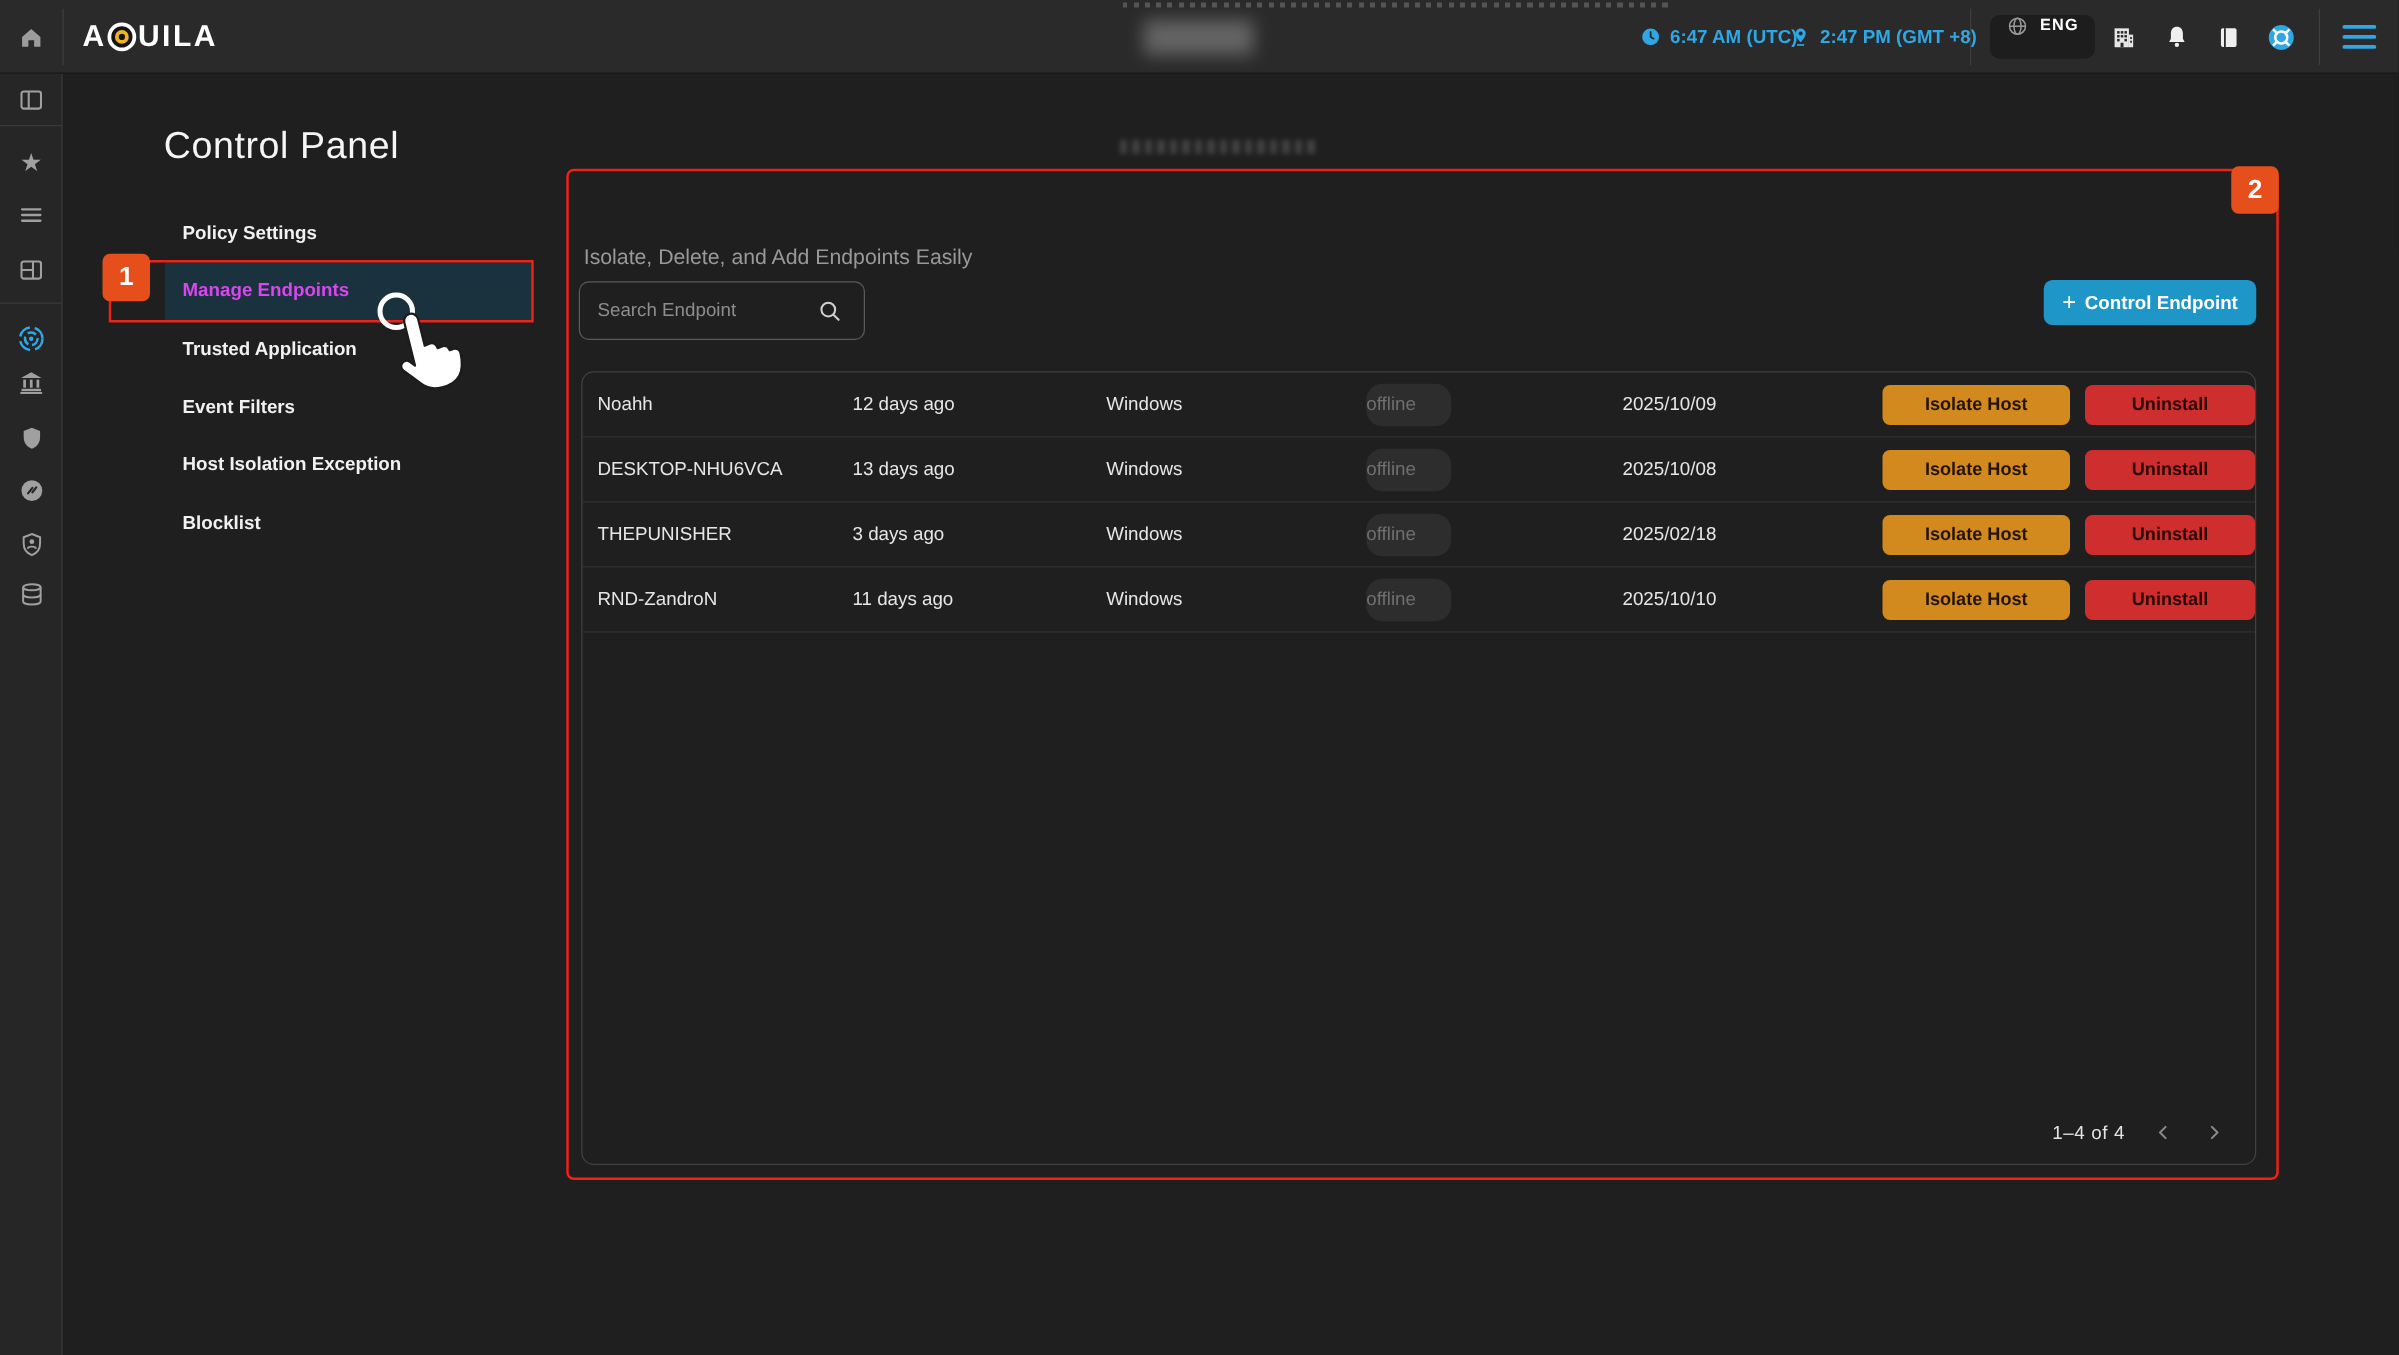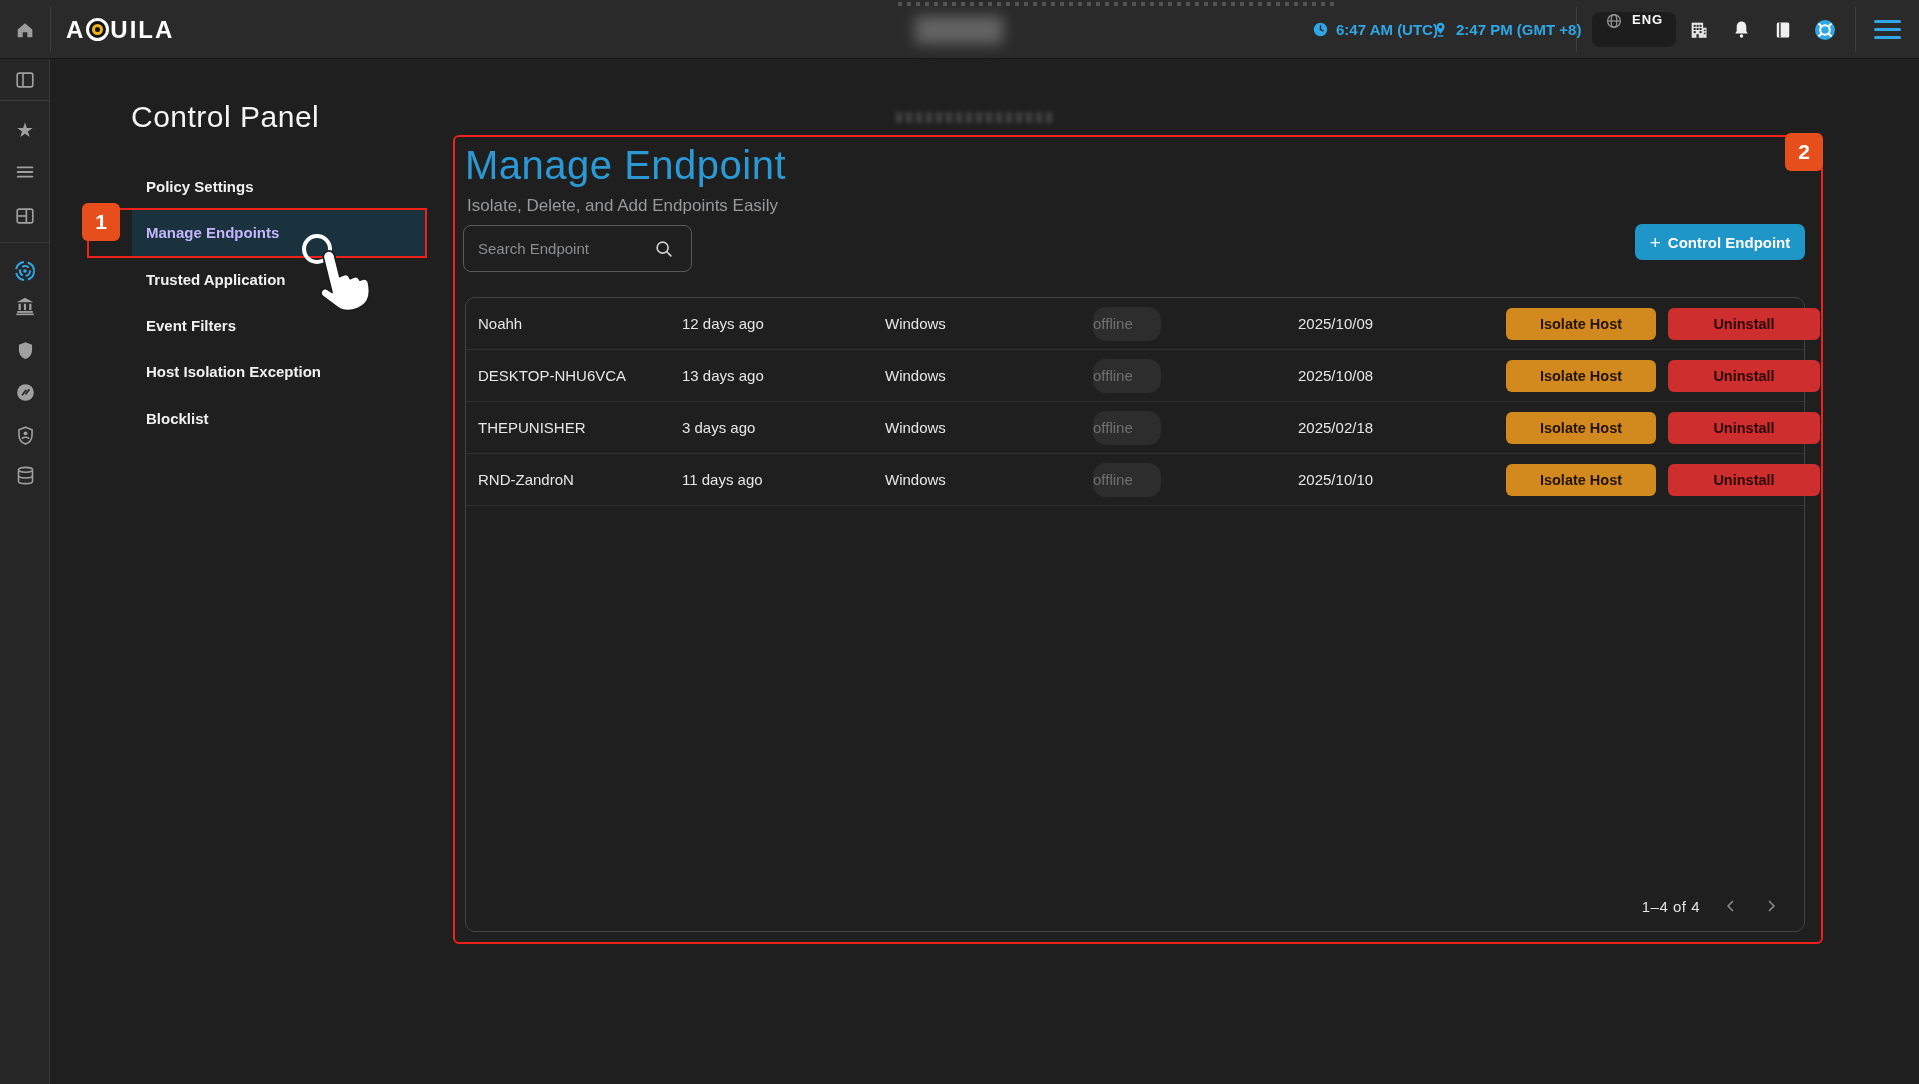--- a/index.html
+++ b/index.html
@@ -25,21 +25,21 @@
   
   .rail{position:absolute;left:0;top:59px;width:50px;height:1025px;background:#262626;border-right:1px solid #383838}
   .ri{position:absolute;left:0;width:50px;height:24px;display:flex;align-items:center;justify-content:center;color:#a0a0a0}
   .ri.active{color:#2fa7e4}
   .rail-div{position:absolute;left:0;width:50px;height:1px;background:#3a3a3a}
 
   
   .cp-title{position:absolute;left:131px;top:100px;font-size:30px;font-weight:400;letter-spacing:.5px;color:#f5f5f5}
   .cp-hl{position:absolute;left:132px;top:210px;width:293px;height:46px;background:#19323d}
   .cpi{position:absolute;left:146px;height:30px;line-height:30px;font-size:15px;font-weight:600;color:#f1f1f1;white-space:nowrap}
-  .cpi.active{color:#c4b5fd}
+  .cpi.active{color:#d946ef}
 
   
   .anno-rect{position:absolute;border:2px solid #ee2218;z-index:30}
   .badge{position:absolute;width:38px;height:38px;background:#e64e1b;border-radius:6px;color:#fff;font-weight:bold;
          font-size:21px;display:flex;align-items:center;justify-content:center;z-index:40}
   .redact{position:absolute;z-index:45}
 
   
   .panel-title{position:absolute;left:465px;top:143px;font-size:40px;font-weight:500;letter-spacing:.5px;color:#2b9ad4}
   .panel-sub{position:absolute;left:467px;top:196px;font-size:17px;color:#97999b}
@@ -54,21 +54,21 @@
 
   .table{position:absolute;left:465px;top:297px;width:1340px;height:635px;border:1px solid #424242;border-radius:10px}
   .thead,.trow{display:grid;grid-template-columns:204px 203px 208px 205px 208px 1fr;align-items:center;padding-left:12px}
   .thead{height:50px;border-bottom:1px solid #3c3c3c;font-weight:bold;font-size:15px;color:#d6d6d6}
   .trow{height:52px;border-bottom:1px solid #303030;font-size:15px;font-weight:500;color:#e6e6e6}
   .pill{display:inline-block;width:68px;height:34px;line-height:34px;text-align:left;background:#2d2d2d;border-radius:13px;
         color:#6f6f6f;font-size:15px;font-weight:400}
   .acts{display:flex;gap:12px}
   .btn{height:32px;border:none;border-radius:6px;font-weight:bold;font-size:14.5px;font-family:"Liberation Sans",sans-serif}
   .btn-isolate{width:150px;background:#d28a1e;color:#231303}
-  .btn-uninstall{width:152px;background:#cf2e2e;color:#2a0505}
+  .btn-uninstall{width:136px;background:#cf2e2e;color:#2a0505}
   .pager{position:absolute;right:24px;bottom:16px;display:flex;align-items:center;gap:22px}
   .pager-label{font-size:15px;color:#e3e3e3;letter-spacing:.5px}
   .pg-btn{background:none;border:none;color:#8a8a8a;display:flex;align-items:center}
 
   .hand-cursor{position:absolute;left:288px;top:231px;z-index:60}
 </style>
 </head>
 <body>
 
 <div class="screen">
@@ -262,21 +262,20 @@
     <circle cx="29" cy="18" r="13" fill="none" stroke="#ffffff" stroke-width="4"></circle>
     <g transform="translate(16,26) rotate(-14) scale(3.0)">
       <path d="M6.2 1.9 A1.9 1.9 0 0 1 10 1.9 L10 9.2 L11.3 9 A1.55 1.55 0 0 1 13.1 10.2 L13.2 10.7 L14.4 10.5 A1.5 1.5 0 0 1 16.1 11.6 L16.2 12 L17.2 11.9 A1.5 1.5 0 0 1 18.8 13.4 C18.7 16.1 18.1 18 17 19.2 C15.8 20.5 14 21.1 11.8 21.1 C9.3 21.1 7.9 20.4 6.7 18.9 L2.9 14.3 A1.45 1.45 0 0 1 5.1 12.4 L6.2 13.7 Z" fill="#ffffff" stroke="#1c1c1c" stroke-width="0.6" stroke-linejoin="round"></path>
     </g>
   </svg>
 
   <div class="anno-rect" style="left:453px;top:135px;width:1370px;height:809px;border-radius:6px"></div>
   <div class="badge" style="left:1785px;top:133px">2</div>
   <div class="redact" style="left:896px;top:112px;width:160px;height:11px;background:repeating-linear-gradient(90deg,#777 0 6px,transparent 6px 10px);opacity:.4;filter:blur(2px)"></div>
 
-  <h2 class="panel-title">Manage Endpoint</h2>
   <div class="panel-sub">Isolate, Delete, and Add Endpoints Easily</div>
 
   <input class="search-box" type="text" placeholder="Search Endpoint" style="">
   <span class="search-ic">
     <svg width="22" height="22" viewBox="0 0 24 24" fill="none" stroke="currentColor" stroke-width="1.8" stroke-linecap="round">
         <circle cx="10.5" cy="10.5" r="6"></circle>
         <line x1="15" y1="15" x2="19.5" y2="19.5"></line>
       </svg>
   </span>
 

